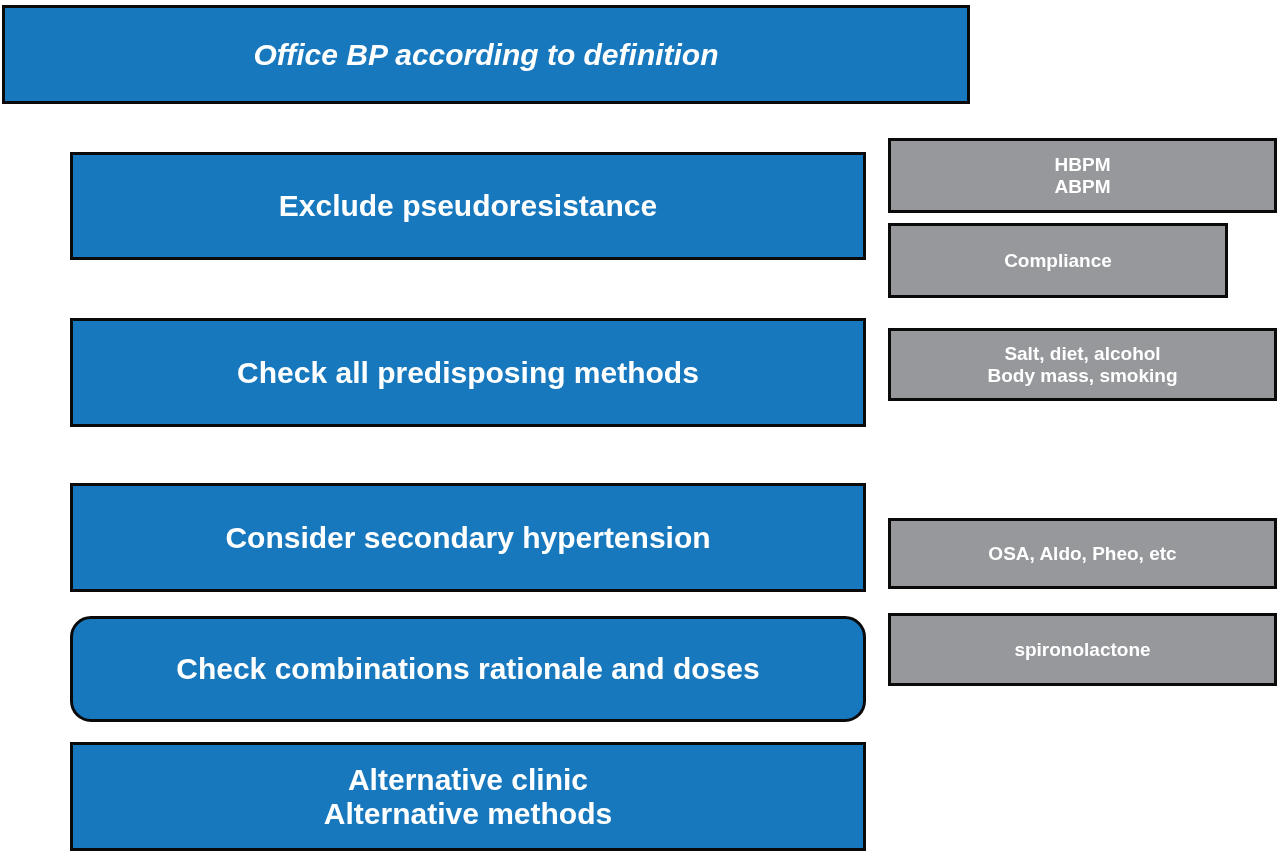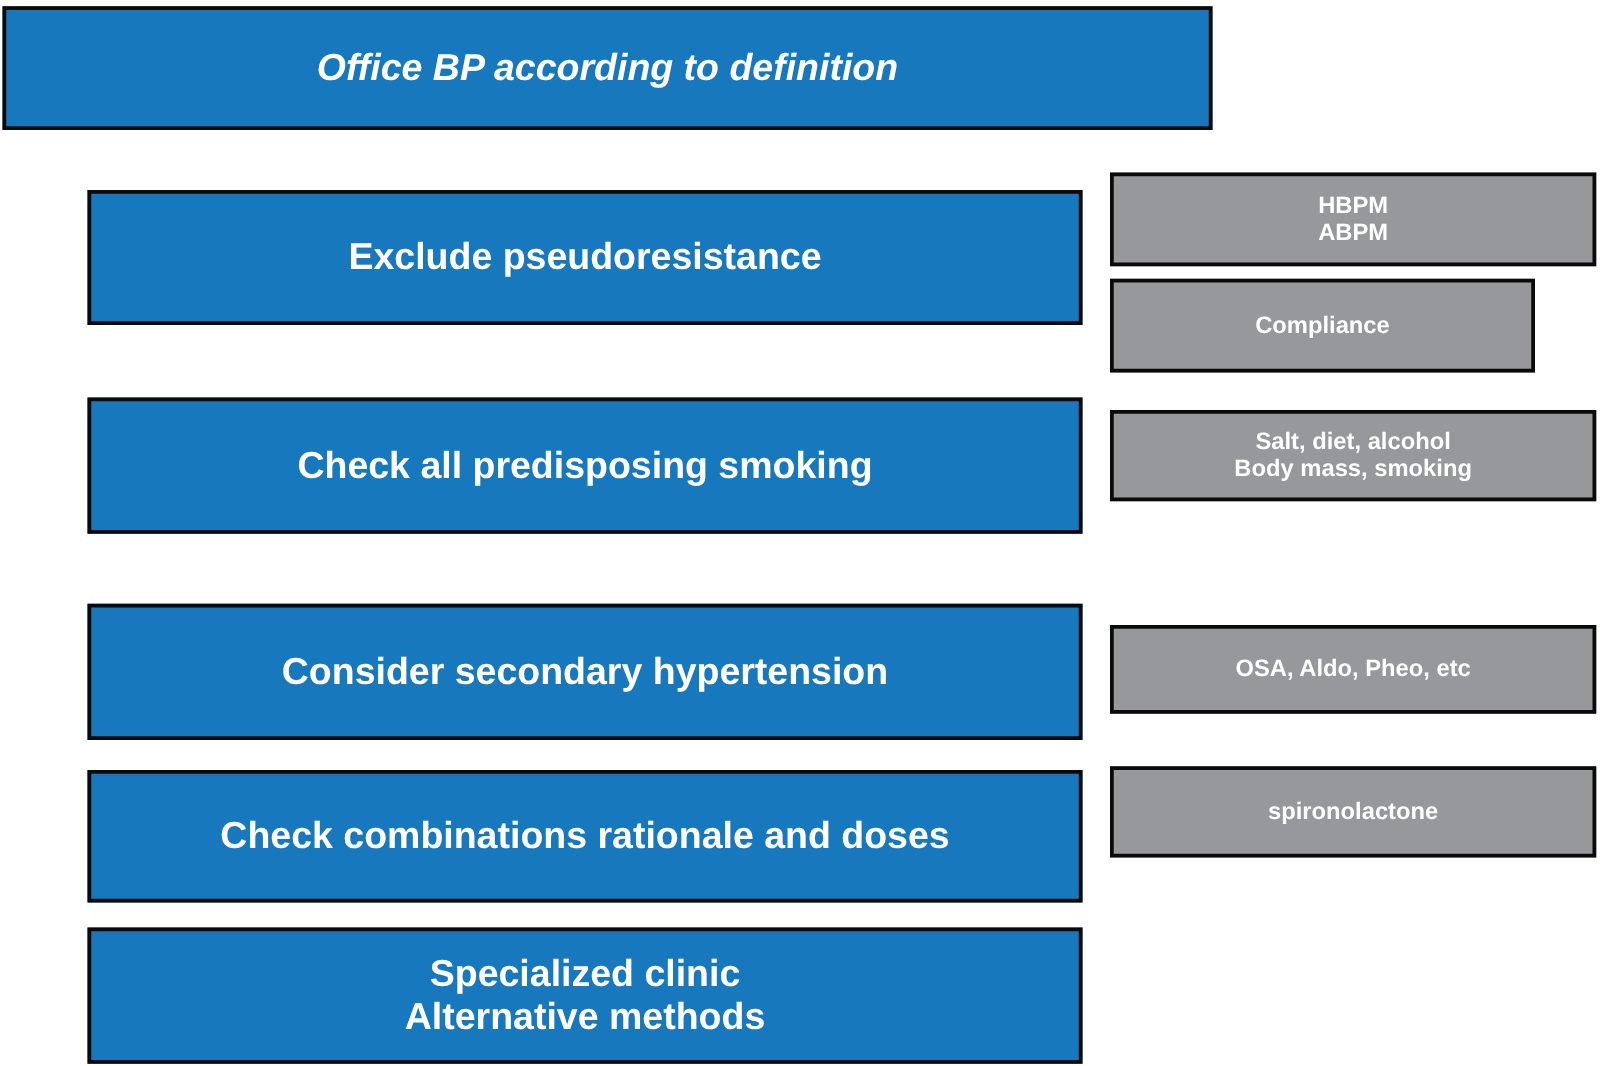--- a/index.html
+++ b/index.html
@@ -39,52 +39,52 @@
 
   <div class="box blue title-box" style="left:2px; top:5px; width:968px; height:99px;font-style:italic;">
     <span>Office BP according to definition</span>
   </div>
 
   <div class="box blue" style="left:70px; top:152px; width:796px; height:108px;">
     <span>Exclude pseudoresistance</span>
   </div>
 
   <div class="box blue" style="left:70px; top:318px; width:796px; height:109px;">
-    <span>Check all predisposing smoking</span>
+    <span>Check all predisposing methods</span>
   </div>
 
   <div class="box blue" style="left:70px; top:483px; width:796px; height:109px;">
     <span>Consider secondary hypertension</span>
   </div>
 
-  <div class="box blue" style="left:70px; top:616px; width:796px; height:106px;">
+  <div class="box blue" style="left:70px; top:616px; width:796px; height:106px;border-radius:21px;">
     <span>Check combinations rationale and doses</span>
   </div>
 
   <div class="box blue" style="left:70px; top:742px; width:796px; height:109px;">
-    <span>Specialized clinic</span>
+    <span>Alternative clinic</span>
     <span>Alternative methods</span>
   </div>
 
   <div class="box gray" style="left:888px; top:138px; width:389px; height:75px;">
     <span>HBPM</span>
     <span>ABPM</span>
   </div>
 
   <div class="box gray" style="left:888px; top:223px; width:340px; height:75px;">
     <span>Compliance</span>
   </div>
 
   <div class="box gray" style="left:888px; top:328px; width:389px; height:73px;">
     <span>Salt, diet, alcohol</span>
     <span>Body mass, smoking</span>
   </div>
 
 
-  <div class="box gray" style="left:888px; top:500px; width:389px; height:71px;">
+  <div class="box gray" style="left:888px; top:518px; width:389px; height:71px;">
     <span>OSA, Aldo, Pheo, etc</span>
   </div>
 
   <div class="box gray" style="left:888px; top:613px; width:389px; height:73px;">
     <span>spironolactone</span>
   </div>
 
 </div>
 
 </body></html>

